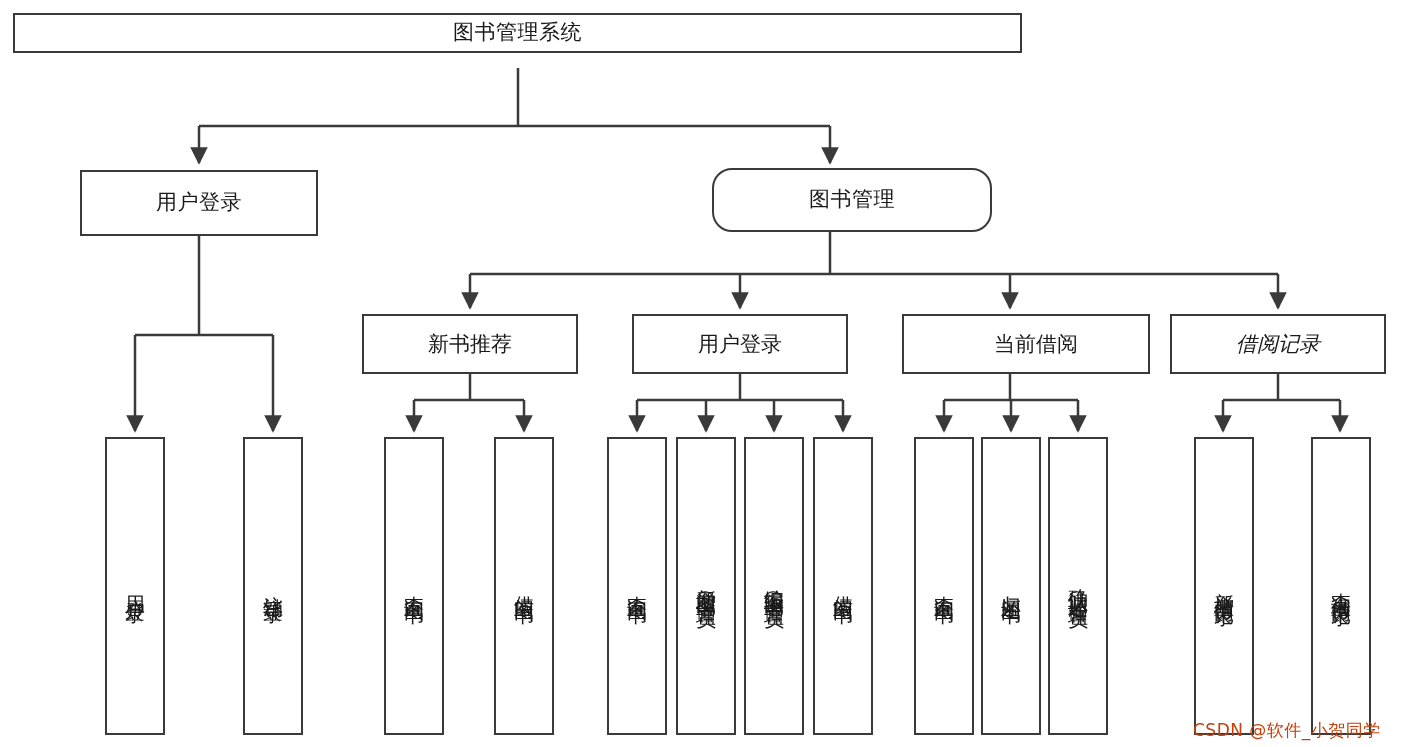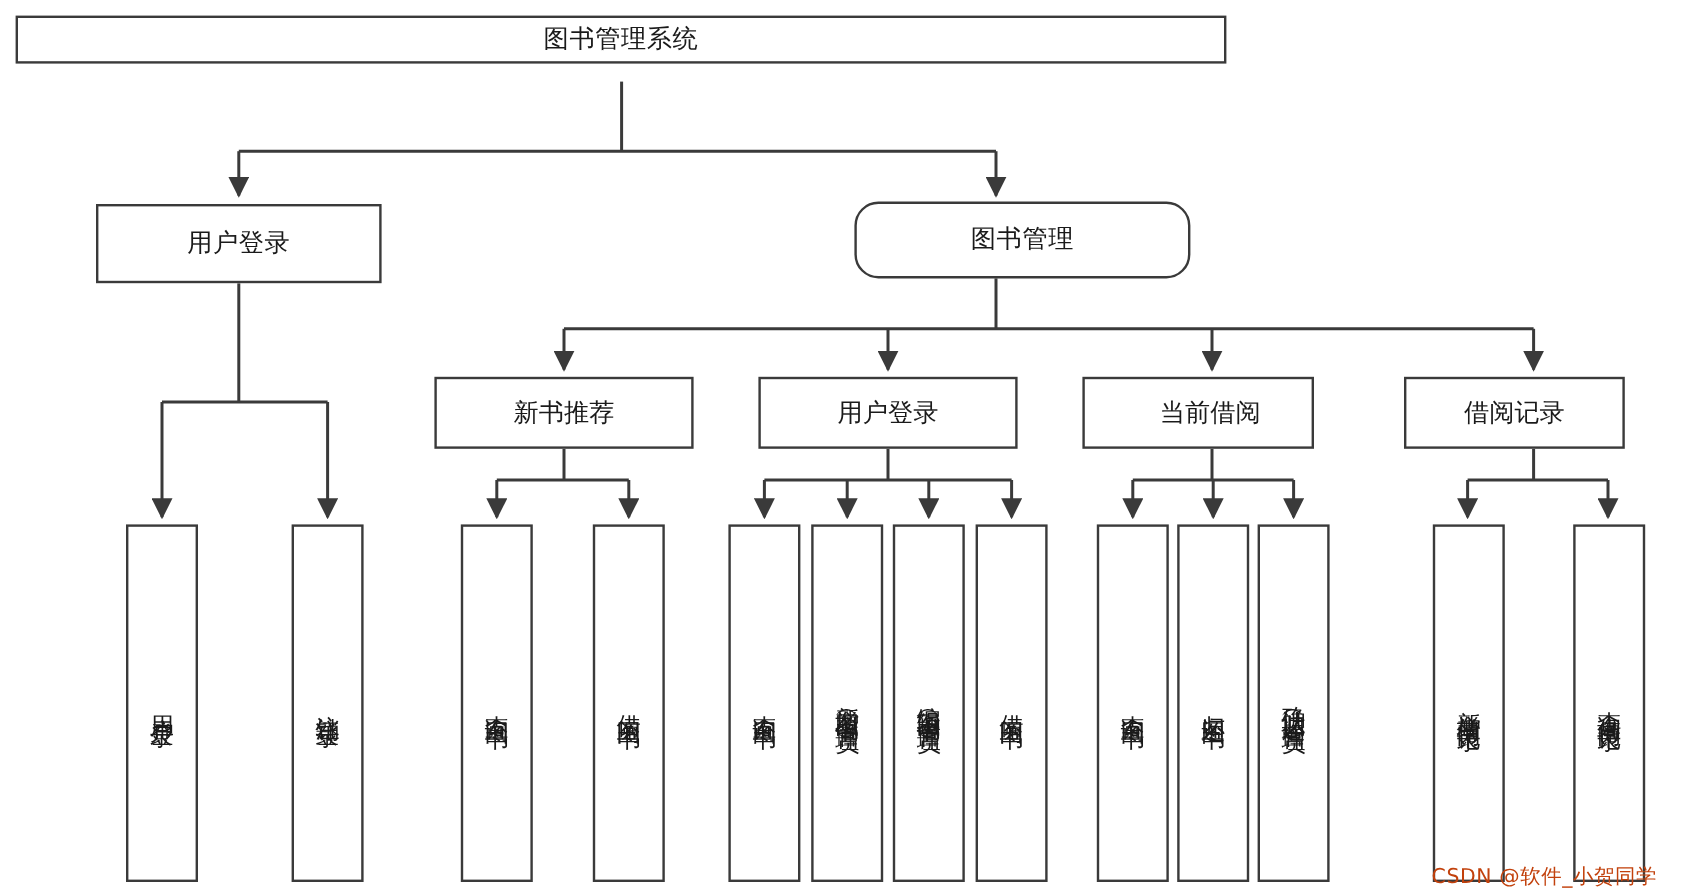--- a/index.html
+++ b/index.html
@@ -128,22 +128,22 @@
     </g>
   </svg>
 
   <div class="node h" style="left:13px; top:13px; width:1009px; height:40px;">图书管理系统</div>
 
   <div class="node h" style="left:80px; top:170px; width:238px; height:66px;">用户登录</div>
   <div class="node h" style="left:712px; top:168px; width:280px; height:64px;border-radius:20px;">图书管理</div>
 
   <div class="node l3" style="left:362px; top:314px; width:216px; height:60px;">新书推荐</div>
   <div class="node l3" style="left:632px; top:314px; width:216px; height:60px;">用户登录</div>
-  <div class="node l3" style="left:902px; top:314px; width:193px; height:60px;padding-left:20px;">当前借阅</div>
-  <div class="node l3" style="left:1170px; top:314px; width:184px; height:60px;">借阅记录</div>
+  <div class="node l3" style="left:902px; top:314px; width:248px; height:60px;padding-left:20px;">当前借阅</div>
+  <div class="node l3" style="left:1170px; top:314px; width:216px; height:60px;font-style:italic;">借阅记录</div>
 
   <div class="node v" style="left:105px; top:437px; width:60px; height:298px;">
     <span class="vtext">用户登录</span>
   </div>
   <div class="node v" style="left:243px; top:437px; width:60px; height:298px;">
     <span class="vtext">注销登录</span>
   </div>
 
   <div class="node v" style="left:384px; top:437px; width:60px; height:298px;">
     <span class="vtext">查询图书</span>

